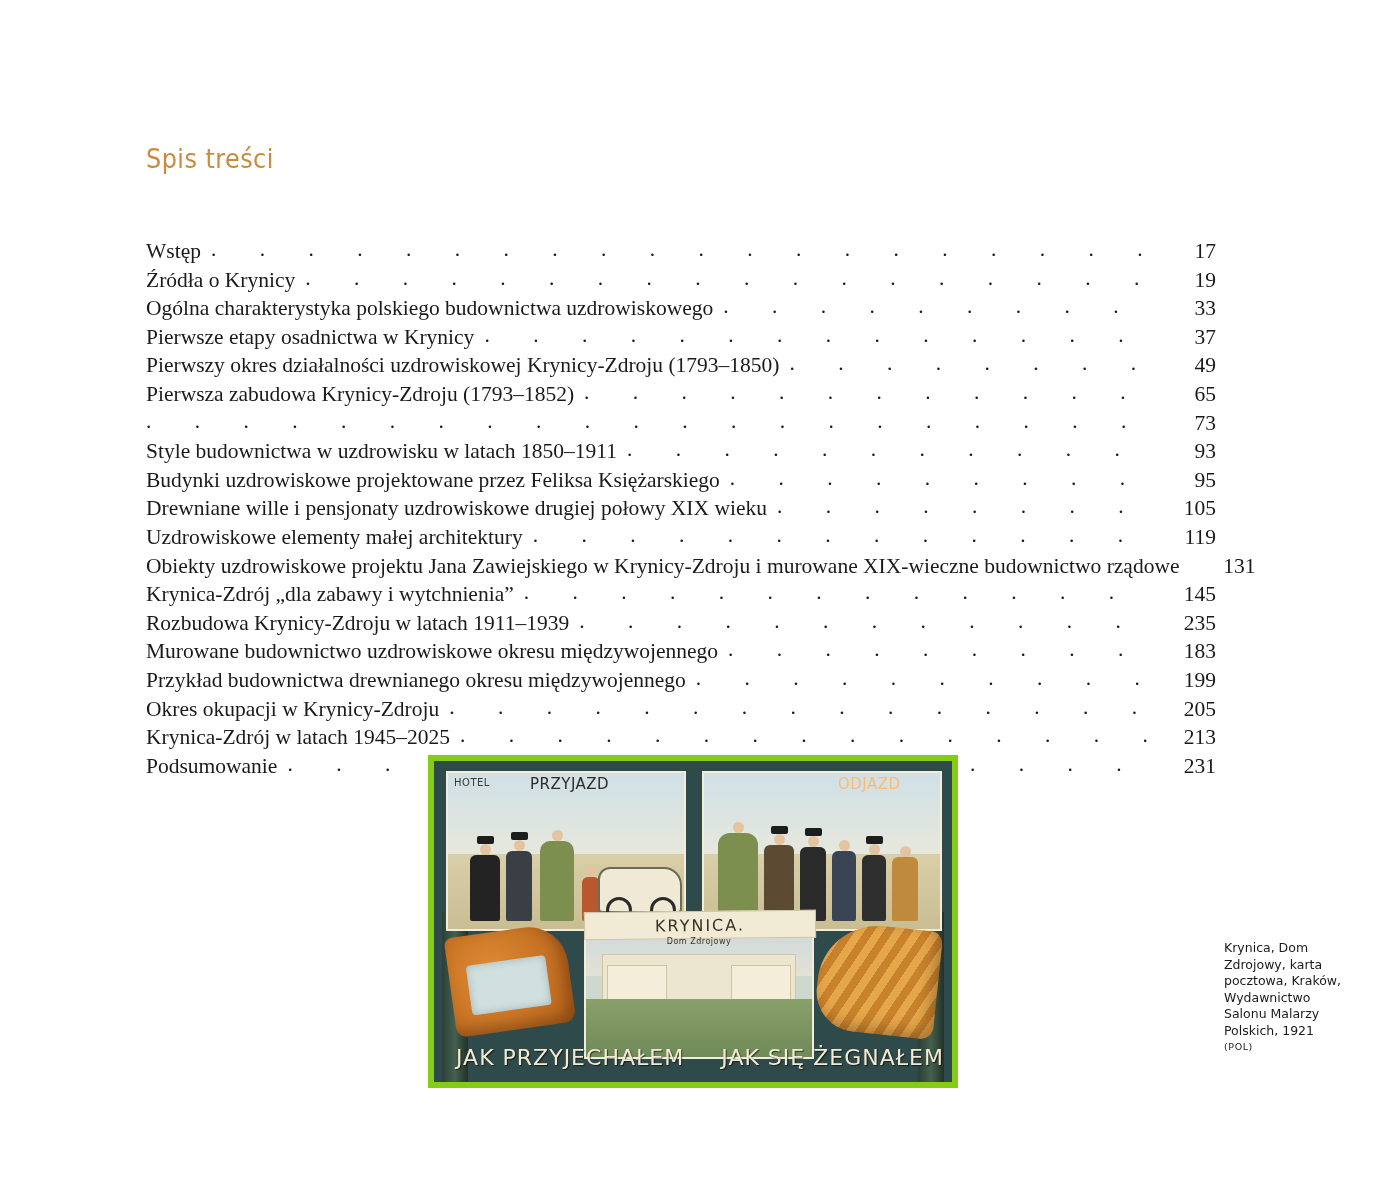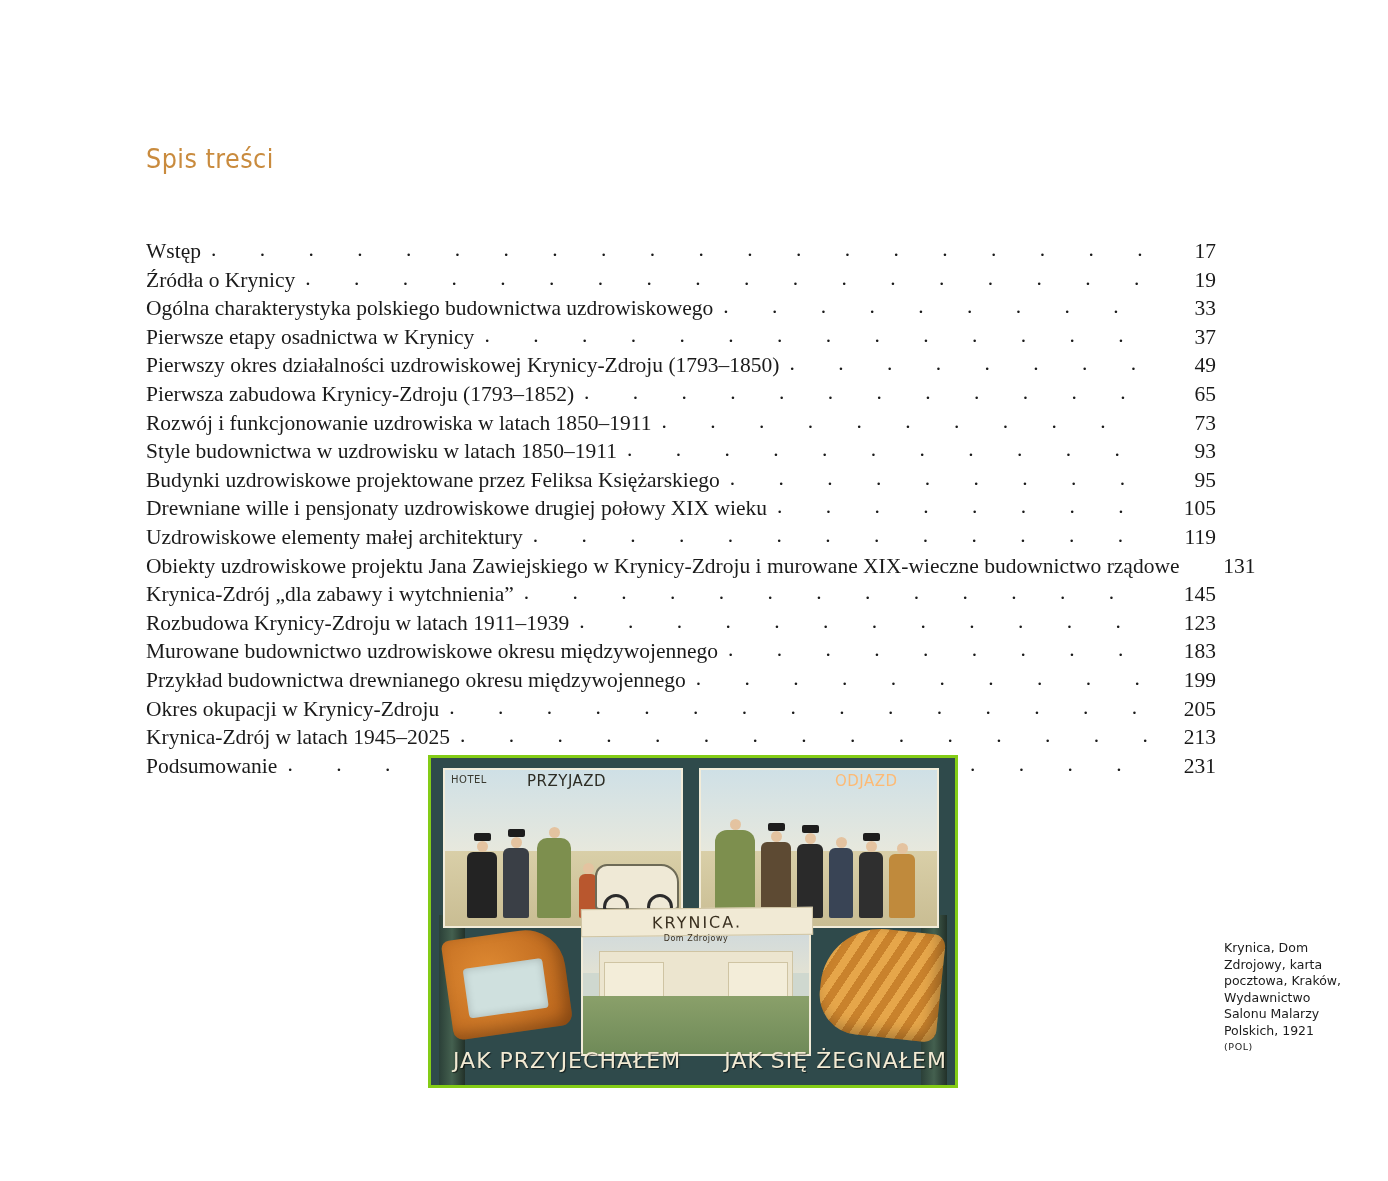--- a/index.html
+++ b/index.html
@@ -69,21 +69,21 @@
   }
 
   
   .postcard {
     position: absolute;
     left: 428px;
     top: 755px;
     width: 530px;
     height: 333px;
     background: #2f4a4b;
-    border: 3px solid #84cc16;
+    border: 6px solid #84cc16;
     box-sizing: border-box;
     overflow: hidden;
   }
   .pc-panel {
     position: absolute;
     background: #e6dfc9;
     border: 2px solid #f2ecd9;
     box-sizing: border-box;
     overflow: hidden;
   }
@@ -261,21 +261,20 @@
     <span class="toc-page">49</span>
   </div>
 
   <div class="toc-row">
     <span class="toc-label">Pierwsza zabudowa Krynicy-Zdroju (1793–1852)</span>
     <span class="toc-leader">. . . . . . . . . . . . . . . . . . . . . . . . . . . . . . . . . . . . . . . . . . . . . . . . . . . .</span>
     <span class="toc-page">65</span>
   </div>
 
   <div class="toc-row">
-    <span class="toc-label">Rozwój i funkcjonowanie uzdrowiska w latach 1850–1911</span>
     <span class="toc-leader">. . . . . . . . . . . . . . . . . . . . . . . . . . . . . . . . . . . . . . . . . . . . . . . . . . . .</span>
     <span class="toc-page">73</span>
   </div>
 
   <div class="toc-row">
     <span class="toc-label">Style budownictwa w uzdrowisku w latach 1850–1911</span>
     <span class="toc-leader">. . . . . . . . . . . . . . . . . . . . . . . . . . . . . . . . . . . . . . . . . . . . . . . . . . . .</span>
     <span class="toc-page">93</span>
   </div>
 
@@ -305,21 +304,21 @@
 
   <div class="toc-row">
     <span class="toc-label">Krynica-Zdrój „dla zabawy i wytchnienia”</span>
     <span class="toc-leader">. . . . . . . . . . . . . . . . . . . . . . . . . . . . . . . . . . . . . . . . . . . . . . . . . . . .</span>
     <span class="toc-page">145</span>
   </div>
 
   <div class="toc-row">
     <span class="toc-label">Rozbudowa Krynicy-Zdroju w latach 1911–1939</span>
     <span class="toc-leader">. . . . . . . . . . . . . . . . . . . . . . . . . . . . . . . . . . . . . . . . . . . . . . . . . . . .</span>
-    <span class="toc-page">123</span>
+    <span class="toc-page">235</span>
   </div>
 
   <div class="toc-row">
     <span class="toc-label">Murowane budownictwo uzdrowiskowe okresu międzywojennego</span>
     <span class="toc-leader">. . . . . . . . . . . . . . . . . . . . . . . . . . . . . . . . . . . . . . . . . . . . . . . . . . . .</span>
     <span class="toc-page">183</span>
   </div>
 
   <div class="toc-row">
     <span class="toc-label">Przykład budownictwa drewnianego okresu międzywojennego</span>

